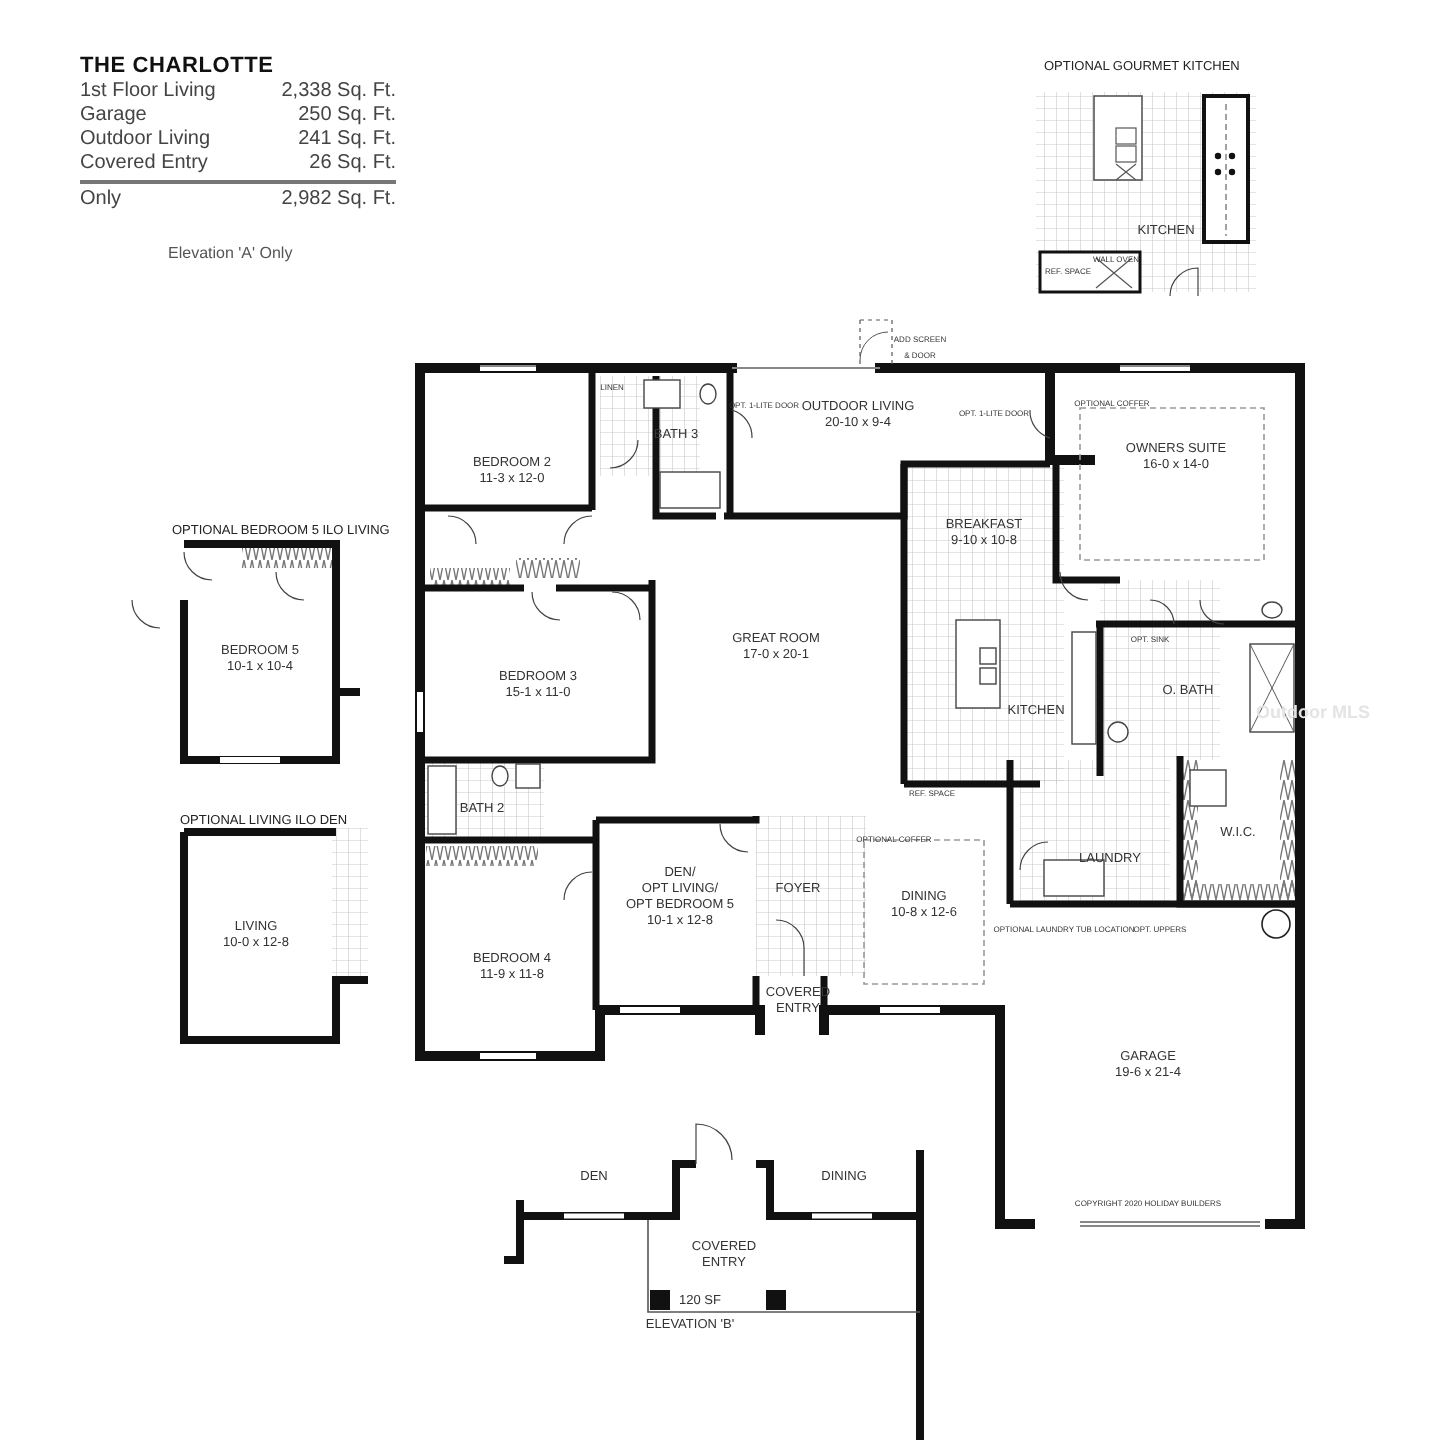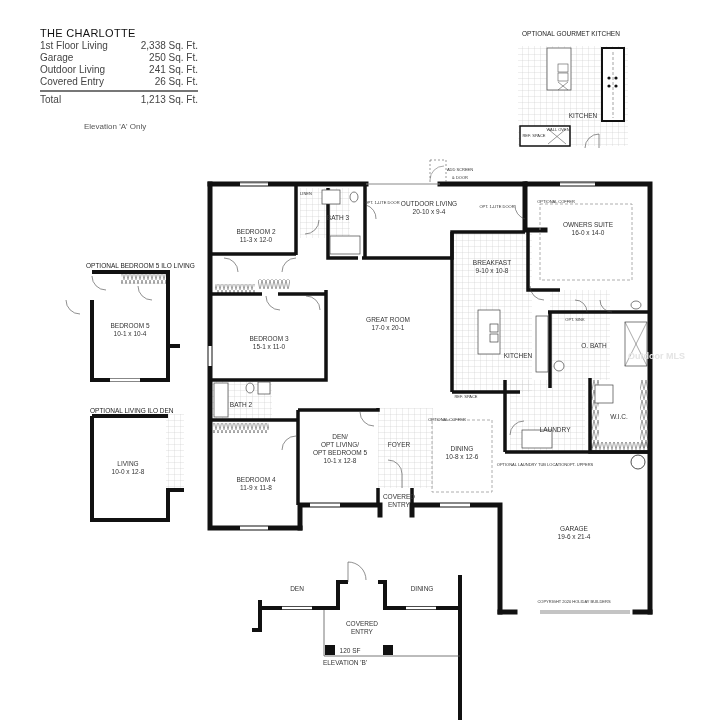--- a/index.html
+++ b/index.html
@@ -1,18 +1,18 @@
 <!DOCTYPE html>
 <html><head>
 <meta charset="utf-8">
 <style>
   html,body{margin:0;padding:0;background:#fff;}
   body{width:720px;height:720px;position:relative;overflow:hidden;font-family:"Liberation Sans",sans-serif;color:#222;}
   .abs{position:absolute;}
-  .title{left:40px;top:27px;font-size:11px;font-weight:normal;letter-spacing:0.3px;color:#111;}
+  .title{left:40px;top:27px;font-size:11px;font-weight:bold;letter-spacing:0.3px;color:#111;}
   .sqft{left:40px;top:40px;width:158px;font-size:10px;color:#444;text-align:center;}
   .sqft .row{display:flex;justify-content:space-between;line-height:12px;}
   .sqft .rule{border-top:2px solid #777;margin:2px 0 2px 0;}
   .elev-note{left:84px;top:122px;font-size:8px;color:#555;text-align:center;}
   .lbl{position:absolute;font-size:6.5px;text-align:center;color:#333;line-height:8px;white-space:nowrap;transform:translateX(-50%);}
   .tiny{font-size:4px;color:#333;}
   .hdr{position:absolute;font-size:6.5px;color:#222;white-space:nowrap;}
   svg{position:absolute;left:0;top:0;}
   .watermark{left:628px;top:351px;font-size:9px;color:#e4e4e4;font-weight:bold;}
 </style>
@@ -32,22 +32,22 @@
   <div class="row">
       <span>Outdoor Living</span>
       <span>241 Sq. Ft.</span>
     </div>
   <div class="row">
       <span>Covered Entry</span>
       <span>26 Sq. Ft.</span>
     </div>
   <div class="rule"></div>
   <div class="row">
-      <span>Total</span>
-      <span>1,213 Sq. Ft.</span>
+      <span>Only</span>
+      <span>2,982 Sq. Ft.</span>
     </div>
 </div>
 <div class="abs elev-note">Elevation 'A' Only</div>
 
 <svg width="720" height="720" viewBox="0 0 720 720">
   <defs>
     <pattern id="tile" width="6" height="6" patternUnits="userSpaceOnUse">
       <path d="M6 0H0V6" fill="none" stroke="#c9c9c9" stroke-width="0.6"></path>
     </pattern>
     <pattern id="closet" width="4" height="10" patternUnits="userSpaceOnUse">

